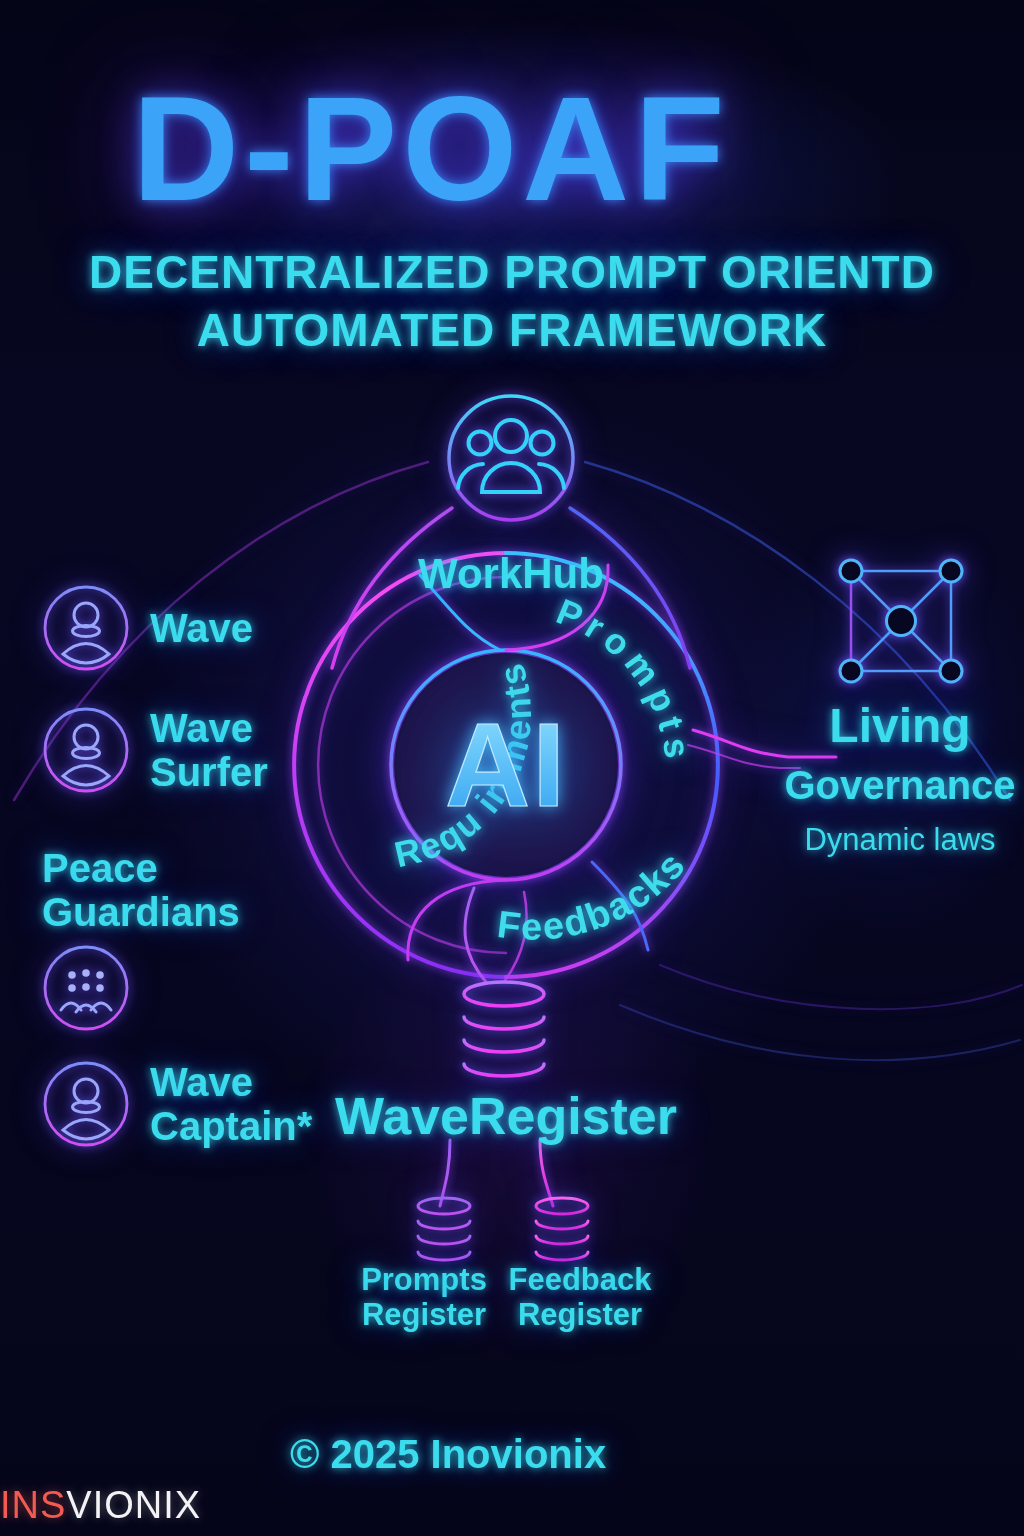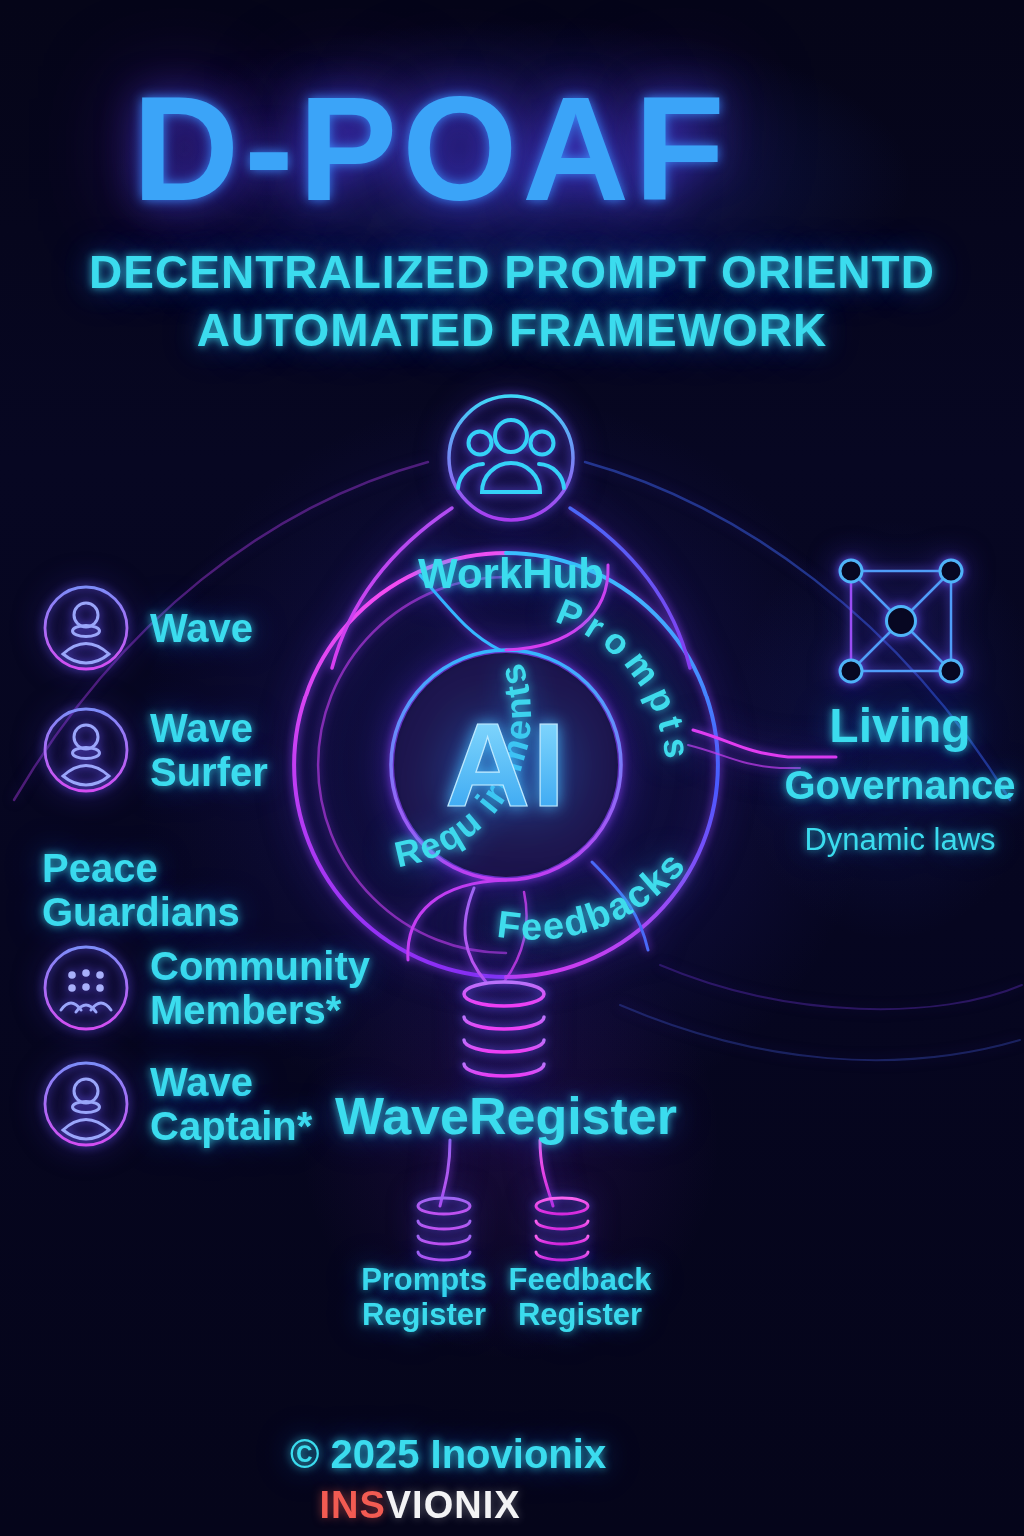--- a/index.html
+++ b/index.html
@@ -43,21 +43,21 @@
   .waveregister-icon{left:460px;top:980px;}
   .waveregister-label{left:306px;top:1086px;width:400px;text-align:center;font-size:52px;font-weight:700;}
 
   .register-icon-left{left:414px;top:1196px;}
   .register-icon-right{left:532px;top:1196px;}
   .register-label{width:220px;text-align:center;font-size:31px;font-weight:700;line-height:35px;white-space:pre-line;top:1262px;}
   .register-label.left{left:314px;}
   .register-label.right{left:470px;}
 
   .copyright{left:0;top:1432px;width:896px;text-align:center;font-size:40px;font-weight:700;}
-  .brand{left:0;top:1484px;width:840px;text-align:center;font-size:38px;font-weight:700;letter-spacing:1px;}
+  .brand{left:0;top:1484px;width:840px;font-size:38px;font-weight:400;letter-spacing:1px;}
   .brand-red{color:#f25b52;text-shadow:0 0 10px rgba(242,91,82,.55);}
   .brand-white{color:#f3f3f5;text-shadow:0 0 10px rgba(255,255,255,.35);}
 
   svg{display:block;}
   .g-lines{filter:drop-shadow(0 0 4px rgba(150,70,255,.85)) drop-shadow(0 0 16px rgba(90,50,230,.5));}
   .g-faint{filter:drop-shadow(0 0 6px rgba(90,60,230,.5));}
   .icon-glow{filter:drop-shadow(0 0 5px rgba(110,90,255,.85)) drop-shadow(0 0 14px rgba(90,60,240,.5));}
   .flow-word{font:700 36px "Liberation Sans",sans-serif;fill:#3fdcec;letter-spacing:2px;
     filter:drop-shadow(0 0 5px rgba(59,220,238,.8)) drop-shadow(0 0 16px rgba(40,140,245,.45));}
   .flow-word.sp{letter-spacing:7px;}
@@ -235,22 +235,20 @@
         <circle cx="30" cy="44" r="3.8"></circle>
           <circle cx="44" cy="43" r="3.8"></circle>
           <circle cx="58" cy="44" r="3.8"></circle>
       </g>
       <g fill="none" stroke="#9aa6fa" stroke-width="3" stroke-linecap="round">
         <path d="M 19 66 Q 29 52 39 66"></path>
           <path d="M 34 68 Q 44 54 54 68"></path>
           <path d="M 49 66 Q 59 52 69 66"></path>
       </g>
     </svg>
-    <span class="role-label cyan">Community
-Members*</span>
   </div>
 
   <div class="role-row" style="top:1060px;">
     <svg class="icon-glow" width="88" height="88" viewBox="0 0 88 88">
       <circle cx="44" cy="44" r="41" fill="none" stroke="url(#gRole)" stroke-width="2.8"></circle>
       <g fill="none" stroke="#9aa6fa" stroke-width="3" stroke-linecap="round">
         <circle cx="44" cy="31" r="12"></circle>
           <ellipse cx="44" cy="47" rx="13.5" ry="5.5"></ellipse>
         <path d="M 21 70 Q 44 49 67 70 Q 56 79 44 79 Q 32 79 21 70 Z"></path>
       </g>

